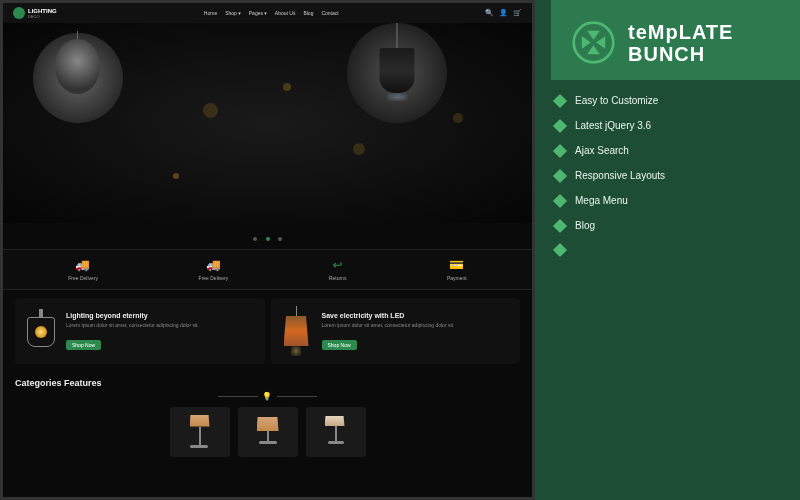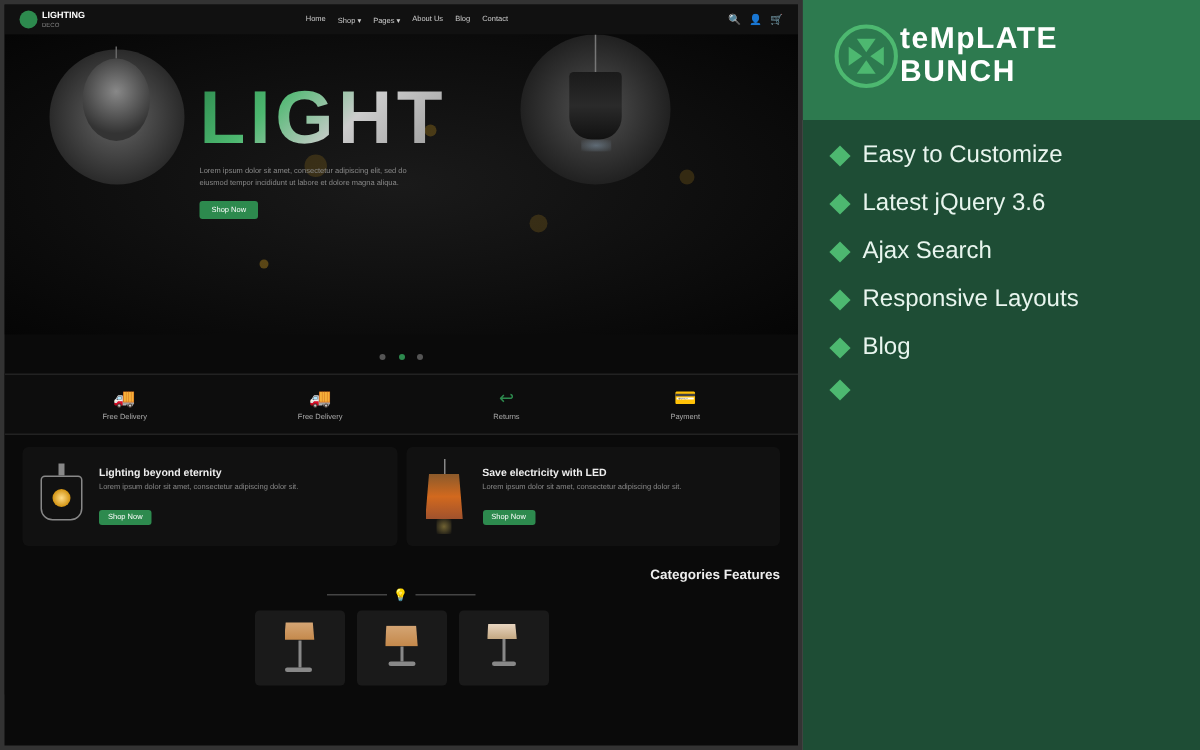--- a/index.html
+++ b/index.html
@@ -269,21 +269,21 @@
       padding: 2px 6px;
       font-size: 5px;
       cursor: pointer;
       border-radius: 2px;
     }
 
     
     .categories-section {
       padding: 6px 12px;
       background: #0a0a0a;
-      text-align: right;
+      text-align: left;
     }
     .categories-title {
       color: #eee;
       font-size: 9px;
       font-weight: bold;
       margin-bottom: 4px;
     }
     .categories-divider {
       display: flex;
       align-items: center;
@@ -349,22 +349,24 @@
       display: flex;
       flex-direction: column;
       padding: 0;
     }
 
     
     .brand-header {
       background: #2d7a4f;
       padding: 15px 20px;
       display: flex;
-      align-items: flex-start;
+      align-items: flex-end;
+      gap: 12px;
       min-height: 80px;
+      margin-left: 16px;
     }
     .brand-logo {
       width: 45px;
       height: 45px;
       flex-shrink: 0;
     }
     .brand-name {
       color: #fff;
       font-size: 20px;
       font-weight: 900;
@@ -387,21 +389,21 @@
     }
     .diamond-icon {
       width: 10px;
       height: 10px;
       background: #4db870;
       transform: rotate(45deg);
       flex-shrink: 0;
     }
     .feature-text {
       color: #e8f5ee;
-      font-size: 16px;
+      font-size: 10px;
       font-weight: 500;
     }
   </style>
 </head>
 <body>
 
 <div class="left-panel">
 
   <div class="navbar">
     <div class="navbar-logo">
@@ -443,25 +445,20 @@
 
     <div style="position:absolute;right:85px;top:0;">
       <div style="width:100px;height:100px;background:radial-gradient(circle, #444 20%, #1a1a1a 80%);border-radius:50%;"></div>
       <div style="position:absolute;top:0;left:50%;transform:translateX(-50%);">
         <div style="width:1px;height:25px;background:#777;margin:0 auto;"></div>
         <div style="width:35px;height:45px;background:linear-gradient(180deg,#1a1a1a,#2a2a2a,#111);border-radius:3px 3px 15px 15px;"></div>
         <div style="width:20px;height:8px;background:radial-gradient(ellipse,rgba(180,220,255,0.3) 0%,transparent 100%);margin:0 auto;"></div>
       </div>
     </div>
 
-    <div class="hero-content">
-      <div class="hero-title">LIGHT</div>
-      <div class="hero-desc">Lorem ipsum dolor sit amet, consectetur adipiscing elit, sed do eiusmod tempor incididunt ut labore et dolore magna aliqua.</div>
-      <button class="hero-btn">Shop Now</button>
-    </div>
   </div>
 
   <div class="slider-dots">
     <span></span>
     <span class="active"></span>
     <span></span>
   </div>
 
   <div class="features-bar">
     <div class="feature-item">
@@ -575,20 +572,24 @@
     <div class="feature-row">
       <div class="diamond-icon"></div>
       <span class="feature-text">Ajax Search</span>
     </div>
     <div class="feature-row">
       <div class="diamond-icon"></div>
       <span class="feature-text">Responsive Layouts</span>
     </div>
     <div class="feature-row">
       <div class="diamond-icon"></div>
+      <span class="feature-text">Mega Menu</span>
+    </div>
+    <div class="feature-row">
+      <div class="diamond-icon"></div>
       <span class="feature-text">Blog</span>
     </div>
     <div class="feature-row">
       <div class="diamond-icon"></div>
     </div>
   </div>
 
 </div>
 
 </body></html>

